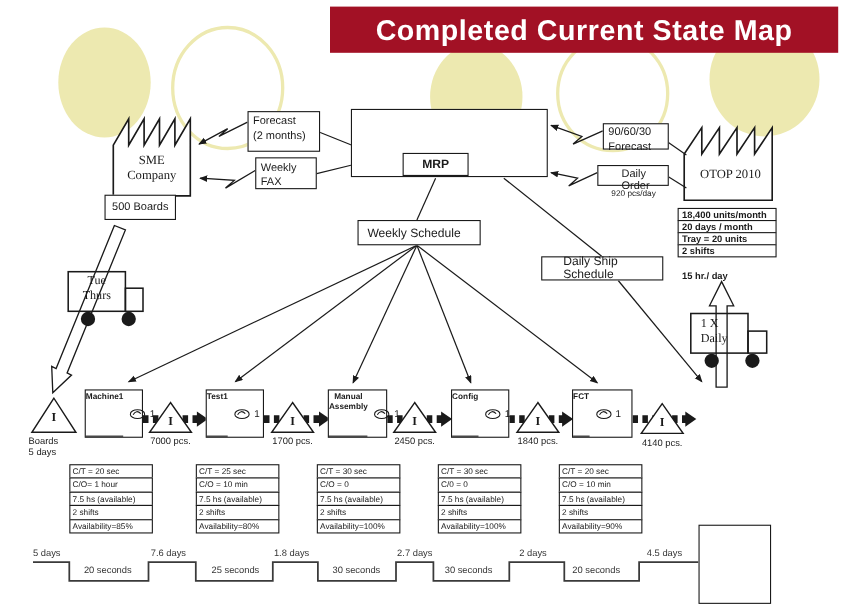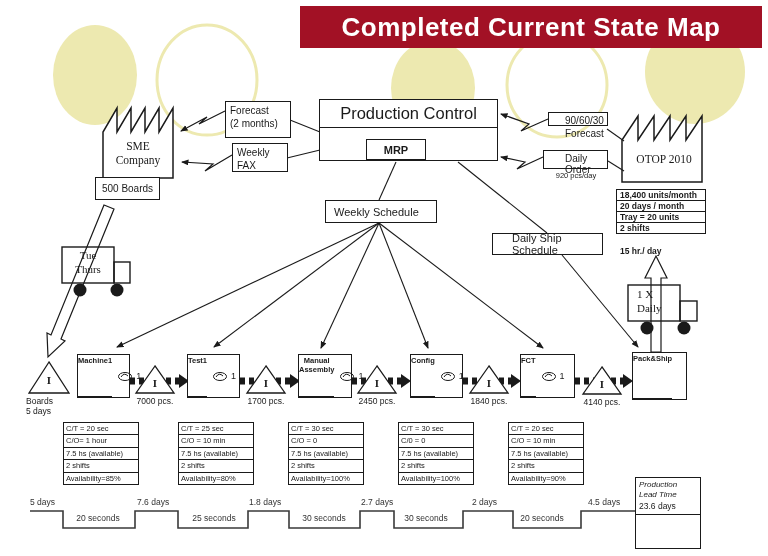--- a/index.html
+++ b/index.html
@@ -136,25 +136,24 @@
   <div class="abs bx sm10" style="left:225px;top:101px;width:66px;height:37px;padding:2px 4px;">
     <span style="display:block">Forecast</span>
     <span style="display:block">(2 months)</span>
   </div>
   <div class="abs bx sm10" style="left:232px;top:143px;width:56px;height:29px;padding:2px 4px;">
     <span style="display:block">Weekly</span>
     <span style="display:block">FAX</span>
   </div>
 
   <div class="abs bx" style="left:319px;top:99px;width:179px;height:62px;">
-    <div class="ctr" style="height:27px;border-bottom:1.3px solid #1a1a1a;font-size:16.5px;">Production Control</div>
     <div class="abs bx ctr" style="left:46px;top:39px;width:60px;height:21px;font-weight:bold;font-size:11px;">MRP</div>
   </div>
 
-  <div class="abs bx sm10" style="left:548px;top:112px;width:60px;height:14px;padding:1px 16px;">
+  <div class="abs bx sm10" style="left:548px;top:112px;width:60px;height:24px;padding:1px 4px;">
     <span style="display:block">90/60/30</span>
     <span style="display:block">Forecast</span>
   </div>
   <div class="abs bx" style="left:543px;top:150px;width:65px;height:19px;font-size:10px;padding:2px 21px;">Daily Order</div>
   <span class="abs lbl" style="left:548px;top:171px;width:56px;text-align:center;font-size:7.5px;">920 pcs/day</span>
   <span class="abs serif lbl" style="left:626px;top:153px;width:76px;text-align:center;font-size:11.5px;">OTOP 2010</span>
 
   <div class="abs demand" style="left:616px;top:190px;">
     <div class="demrow">18,400 units/month</div>
     <div class="demrow">20 days / month</div>
@@ -213,24 +212,20 @@
   </div>
   <div class="abs pbox" style="left:520px;top:354px;width:55px;height:44px;">
     <div class="ptitle">FCT</div>
     <div class="pbody">
         <svg width="16" height="11">
           <ellipse cx="8" cy="5.5" rx="6.5" ry="4" fill="none" stroke="#1a1a1a"></ellipse>
           <path d="M4,6 q3,-5 7,-1" fill="none" stroke="#1a1a1a"></path>
         </svg>
       <span>1</span>
       </div>
-  </div>
-  <div class="abs pbox" style="left:632px;top:352px;width:55px;height:48px;">
-    <div class="ptitle">Pack&amp;Ship</div>
-    <div class="pbody"></div>
   </div>
 
   <span class="abs serif lbl" style="left:43px;top:374px;width:12px;text-align:center;font-weight:bold;font-size:11px;">I</span>
   <span class="abs serif lbl" style="left:149px;top:377px;width:12px;text-align:center;font-weight:bold;font-size:11px;">I</span>
   <span class="abs serif lbl" style="left:260px;top:377px;width:12px;text-align:center;font-weight:bold;font-size:11px;">I</span>
   <span class="abs serif lbl" style="left:371px;top:377px;width:12px;text-align:center;font-weight:bold;font-size:11px;">I</span>
   <span class="abs serif lbl" style="left:483px;top:377px;width:12px;text-align:center;font-weight:bold;font-size:11px;">I</span>
   <span class="abs serif lbl" style="left:596px;top:378px;width:12px;text-align:center;font-weight:bold;font-size:11px;">I</span>
 
   <span class="abs lbl" style="left:26px;top:396px;font-size:8.5px;">Boards</span>
@@ -284,19 +279,15 @@
   <span class="abs lbl" style="left:472px;top:497px;font-size:8.5px;color:#333;">2 days</span>
   <span class="abs lbl" style="left:588px;top:497px;font-size:8.5px;color:#333;">4.5 days</span>
 
   <span class="abs lbl" style="left:70px;top:513px;width:56px;text-align:center;font-size:8.5px;color:#333;">20 seconds</span>
   <span class="abs lbl" style="left:186px;top:513px;width:56px;text-align:center;font-size:8.5px;color:#333;">25 seconds</span>
   <span class="abs lbl" style="left:296px;top:513px;width:56px;text-align:center;font-size:8.5px;color:#333;">30 seconds</span>
   <span class="abs lbl" style="left:398px;top:513px;width:56px;text-align:center;font-size:8.5px;color:#333;">30 seconds</span>
   <span class="abs lbl" style="left:514px;top:513px;width:56px;text-align:center;font-size:8.5px;color:#333;">20 seconds</span>
 
   <div class="abs sumbox" style="left:635px;top:477px;width:66px;height:72px;">
-    <div class="sumtop">
-      <div class="it">Production Lead Time</div>
-      <div class="val">23.6 days</div>
-    </div>
   </div>
 
 </div>
 
 </body></html>

